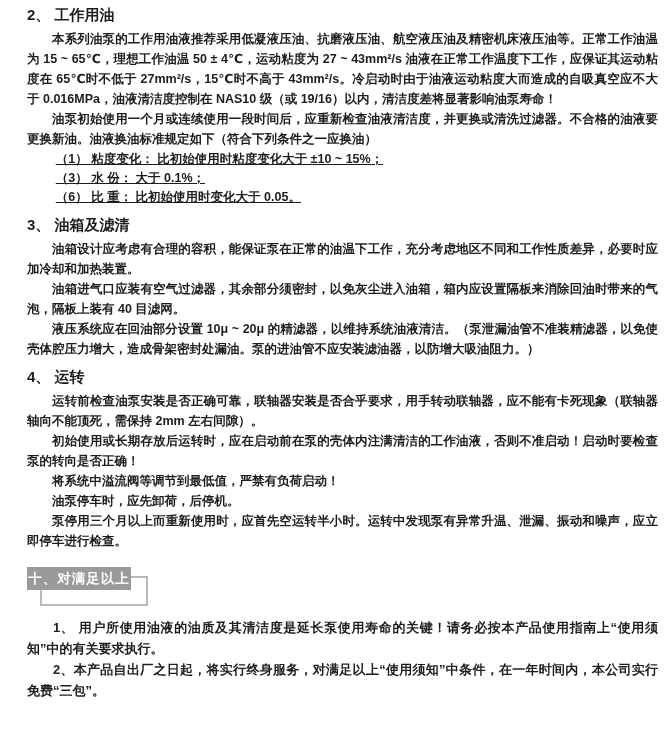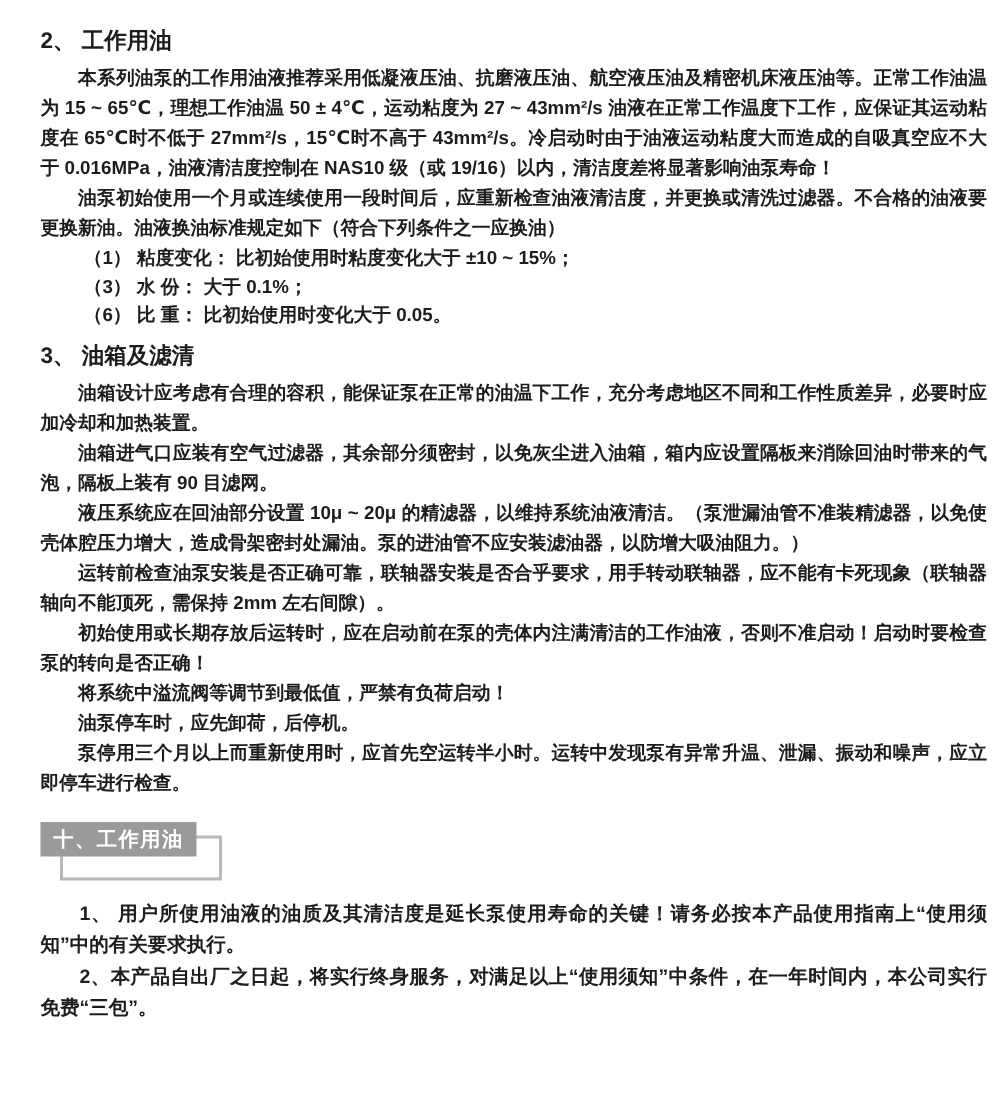--- a/index.html
+++ b/index.html
@@ -7,21 +7,21 @@
     padding: 0;
     background: #ffffff;
     width: 670px;
     height: 744px;
     overflow: hidden;
   }
   .page {
     box-sizing: border-box;
     width: 670px;
     height: 744px;
-    padding: 17px 12px 0 27px;
+    padding: 4px 12px 0 27px;
     font-family: "Liberation Sans", "DejaVu Sans", sans-serif;
     color: #1d1d1d;
   }
   .section-heading {
     font-size: 15px;
     line-height: 18px;
     font-weight: 700;
     margin: 9px 0 5px 0;
   }
   .section-heading.first {
@@ -30,20 +30,21 @@
   .para {
     font-size: 12.5px;
     line-height: 20px;
     font-weight: 600;
     text-indent: 2em;
     text-align: justify;
     margin: 0;
   }
   .item-list {
     margin: 1px 0 0 0;
+    text-decoration: underline;
   }
   .item {
     font-size: 12.5px;
     line-height: 19px;
     font-weight: 600;
     margin: 0;
     padding-left: 2.3em;
     white-space: nowrap;
   }
   .notice-block {
@@ -103,36 +104,37 @@
     <div class="item-list">
       <p class="item">（1） 粘度变化： 比初始使用时粘度变化大于 ±10 ~ 15%；</p>
       <p class="item">（3） 水 份： 大于 0.1%；</p>
       <p class="item">（6） 比 重： 比初始使用时变化大于 0.05。</p>
     </div>
   </div>
 
   <div>
     <div class="section-heading">3、 油箱及滤清</div>
     <p class="para">油箱设计应考虑有合理的容积，能保证泵在正常的油温下工作，充分考虑地区不同和工作性质差异，必要时应加冷却和加热装置。</p>
-    <p class="para">油箱进气口应装有空气过滤器，其余部分须密封，以免灰尘进入油箱，箱内应设置隔板来消除回油时带来的气泡，隔板上装有 90 目滤网。</p>
+    <p class="para">油箱进气口应装有空气过滤器，其余部分须密封，以免灰尘进入油箱，箱内应设置隔板来消除回油时带来的气泡，隔板上装有 40 目滤网。</p>
     <p class="para">液压系统应在回油部分设置 10μ ~ 20μ 的精滤器，以维持系统油液清洁。（泵泄漏油管不准装精滤器，以免使壳体腔压力增大，造成骨架密封处漏油。泵的进油管不应安装滤油器，以防增大吸油阻力。）</p>
   </div>
 
   <div>
+    <div class="section-heading">4、 运转</div>
     <p class="para">运转前检查油泵安装是否正确可靠，联轴器安装是否合乎要求，用手转动联轴器，应不能有卡死现象（联轴器轴向不能顶死，需保持 2mm 左右间隙）。</p>
     <p class="para">初始使用或长期存放后运转时，应在启动前在泵的壳体内注满清洁的工作油液，否则不准启动！启动时要检查泵的转向是否正确！</p>
     <p class="para">将系统中溢流阀等调节到最低值，严禁有负荷启动！</p>
     <p class="para">油泵停车时，应先卸荷，后停机。</p>
     <p class="para">泵停用三个月以上而重新使用时，应首先空运转半小时。运转中发现泵有异常升温、泄漏、振动和噪声，应立即停车进行检查。</p>
   </div>
 
   <div class="notice-block">
     <div class="badge-wrap">
       <div class="badge-outline"></div>
-      <div class="badge-box">十、工作用油</div>
+      <div class="badge-box">十、对满足以上</div>
     </div>
     <div class="notice-paras">
       <p class="notice-para">1、 用户所使用油液的油质及其清洁度是延长泵使用寿命的关键！请务必按本产品使用指南上“使用须知”中的有关要求执行。</p>
       <p class="notice-para">2、本产品自出厂之日起，将实行终身服务，对满足以上“使用须知”中条件，在一年时间内，本公司实行免费“三包”。</p>
     </div>
   </div>
 
 </div>
 
 </body></html>

